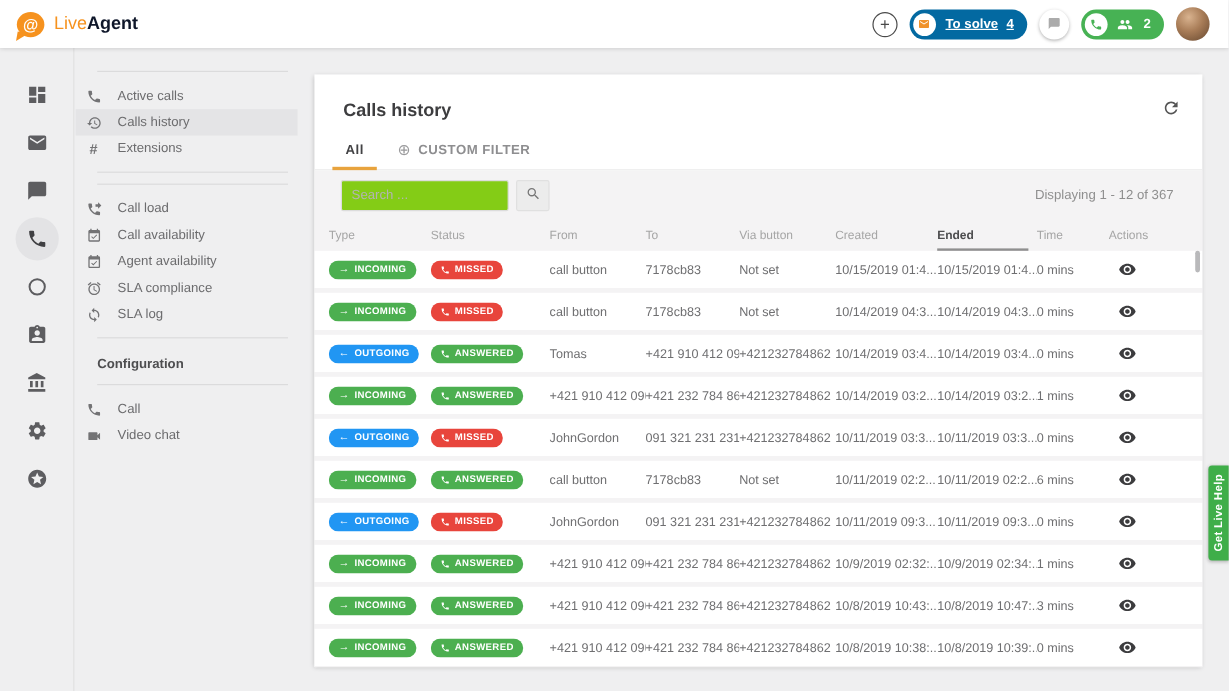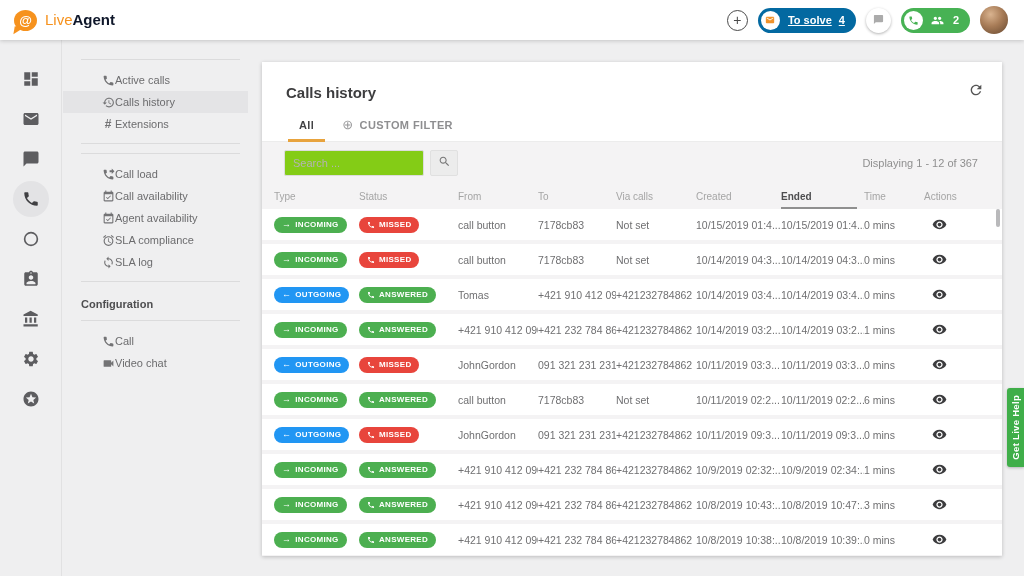--- a/index.html
+++ b/index.html
@@ -41,34 +41,34 @@
   .rail{position:absolute;top:40px;left:0;width:62px;bottom:0;border-right:1px solid #e1e1e2;
     display:flex;flex-direction:column;align-items:center;padding-top:21px;}
   .rail-btn{width:36px;height:36px;margin-bottom:4px;border-radius:50%;display:flex;
     align-items:center;justify-content:center;color:#5d5d60;cursor:pointer;}
   .rail-btn.active{background:#e3e3e5;color:#404043;}
 
   
   .menu{position:absolute;top:40px;left:63px;width:192px;bottom:0;padding-top:14px;}
   .menu-title{padding:7px 18px 5px;font-size:11px;font-weight:700;color:#4e4e50;}
   .menu-divider{height:1px;background:#dbdbdc;margin:5px 15px 9px 18px;}
-  .menu-item{display:flex;align-items:center;height:22px;padding-left:38px;
+  .menu-item{display:flex;align-items:center;height:22px;padding-left:8px;gap:13px;
     color:#6c6c6e;font-size:11px;cursor:pointer;margin-right:7px;}
   .menu-item.active{background:#e4e4e6;}
   .mi-icon{width:14px;display:flex;justify-content:center;color:#737375;}
   .hash-glyph{font-size:12px;font-weight:700;line-height:1;}
   .menu-section{margin-bottom:8px;}
 
   
   .card{position:absolute;left:262px;top:62px;width:740px;height:494px;background:#fff;
     box-shadow:0 1px 4px rgba(0,0,0,.22);overflow:hidden;z-index:5;}
   .card-head{position:relative;height:46px;}
   .card-title{position:absolute;left:24px;top:22px;font-size:15px;font-weight:700;color:#3d3d3f;}
   .refresh{position:absolute;right:18px;top:20px;background:none;border:none;color:#555;padding:0;}
-  .tabs{height:34px;display:flex;align-items:stretch;padding-left:23px;border-bottom:1px solid #ececec;}
+  .tabs{height:34px;display:flex;align-items:stretch;padding-left:12px;border-bottom:1px solid #ececec;}
   .tab{display:flex;align-items:center;gap:6px;padding:0 14px;position:relative;font-size:11px;
     color:#8e8e90;font-weight:700;letter-spacing:.4px;cursor:pointer;}
   .tab.active{color:#434345;}
   .tab.active::after{content:"";position:absolute;left:3px;right:3px;bottom:-1px;height:3px;background:#e8a33d;}
   .cf-icon{font-size:13px;font-weight:400;color:#9a9a9c;}
 
   .content{position:absolute;top:80px;left:0;right:0;bottom:0;background:#f4f3f4;}
   .search-row{height:41px;display:flex;align-items:center;padding:0 24px 0 22px;}
   .search-input{width:140px;height:26px;border:1px solid #dcdcdc;border-radius:2px;padding:0 8px;
     font-size:11px;color:#555;background:#84cc16;outline:none;font-family:"Liberation Sans",sans-serif;}
@@ -311,21 +311,21 @@
               <path d="M15.5 14h-.79l-.28-.27C15.41 12.59 16 11.11 16 9.5 16 5.91 13.09 3 9.5 3S3 5.91 3 9.5 5.91 16 9.5 16c1.61 0 3.09-.59 4.23-1.57l.27.28v.79l5 4.99L20.49 19l-4.99-5zm-6 0C7.01 14 5 11.99 5 9.5S7.01 5 9.5 5 14 7.01 14 9.5 11.99 14 9.5 14z"></path>
             </svg></span>
         </button>
       <div class="displaying">Displaying 1 - 12 of 367</div>
     </div>
     <div class="thead grid-cols" id="thead">
         <div class="th">Type</div>
         <div class="th">Status</div>
         <div class="th">From</div>
         <div class="th">To</div>
-        <div class="th">Via calls</div>
+        <div class="th">Via button</div>
         <div class="th">Created</div>
         <div class="th sorted">Ended</div>
         <div class="th">Time</div>
         <div class="th">Actions</div>
         <div class="sort-underline"></div>
       </div>
     <div id="tbody">
         <div class="t-row grid-cols">
           <div class="cell"><span class="badge badge-incoming">
               <span class="arrow">→</span>

